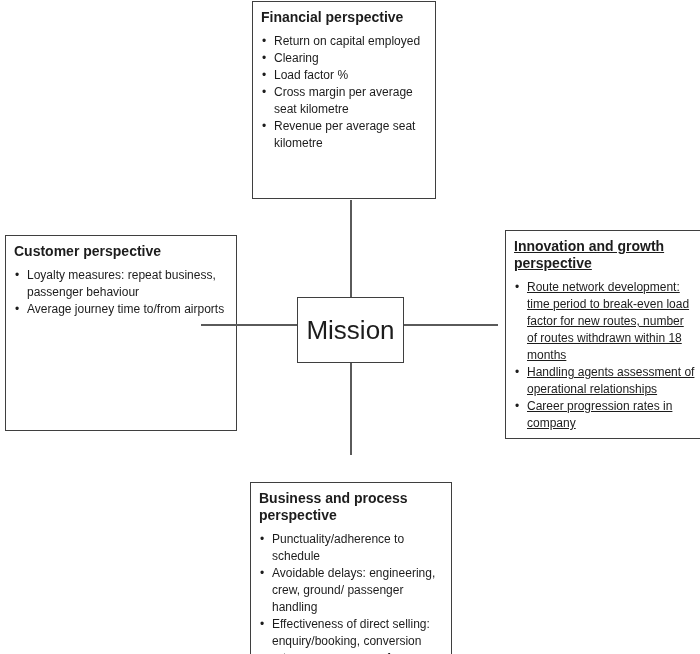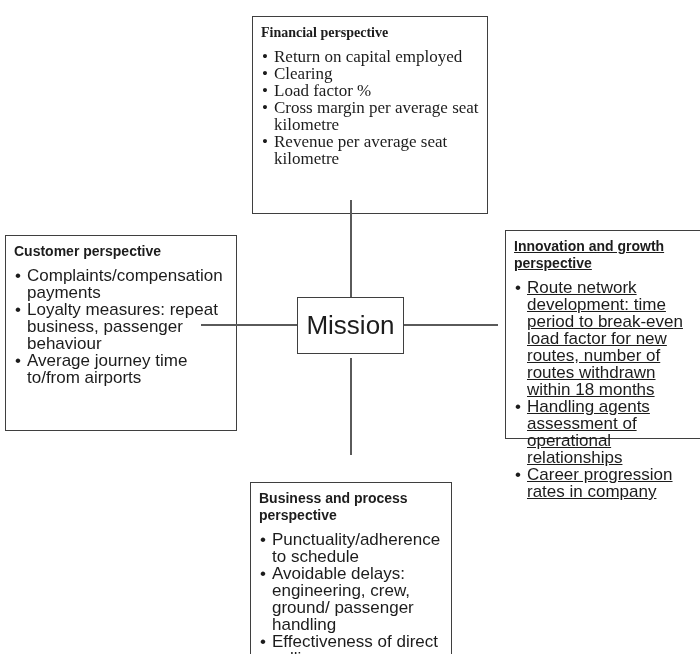--- a/index.html
+++ b/index.html
@@ -31,37 +31,37 @@
     color: var(--text, #1c1c1c);
   }
   .box ul {
     margin: 0;
     padding: 0;
     list-style: none;
   }
   .box li {
     position: relative;
     padding-left: 13px;
-    font-size: 17px;
+    font-size: 12px;
     line-height: 17px;
     color: var(--text, #1c1c1c);
   }
   .box li::before {
     content: "\2022";
     position: absolute;
     left: 1px;
     top: 0;
   }
-  .box-financial  { left: 252px; top: 16px;   width: 236px; height: 198px; font-family: Liberation Serif, serif; }
+  .box-financial  { left: 252px; top: 1px;   width: 184px; height: 198px; }
   .box-customer   { left: 5px;   top: 235px; width: 232px; height: 196px; }
   .box-innovation { left: 505px; top: 230px; width: 197px; height: 209px; text-decoration: underline; }
   .box-business   { left: 250px; top: 482px; width: 202px; height: 192px; }
   .mission-box {
     position: absolute;
-    left: 297px; top: 297px; width: 107px; height: 57px;
+    left: 297px; top: 297px; width: 107px; height: 66px;
     background: #ffffff;
     border: 1.5px solid var(--border, #3f3f3f);
     box-sizing: border-box;
     display: flex;
     align-items: center;
     justify-content: center;
     font-size: 26px;
     color: var(--text, #1c1c1c);
     z-index: 2;
   }
@@ -87,21 +87,20 @@
       <li>Clearing</li>
       <li>Load factor %</li>
       <li>Cross margin per average seat kilometre</li>
       <li>Revenue per average seat kilometre</li>
     </ul>
   </div>
 
   <div class="box box-customer">
     <h3>Customer perspective</h3>
     <ul>
-      <li>Complaints/compensation payments</li>
       <li>Loyalty measures: repeat business, passenger behaviour</li>
       <li>Average journey time to/from airports</li>
     </ul>
   </div>
 
   <div class="box box-innovation">
     <h3>Innovation and growth perspective</h3>
     <ul>
       <li>Route network development: time period to break-even load factor for new routes, number of routes withdrawn within 18 months</li>
       <li>Handling agents assessment of operational relationships</li>

